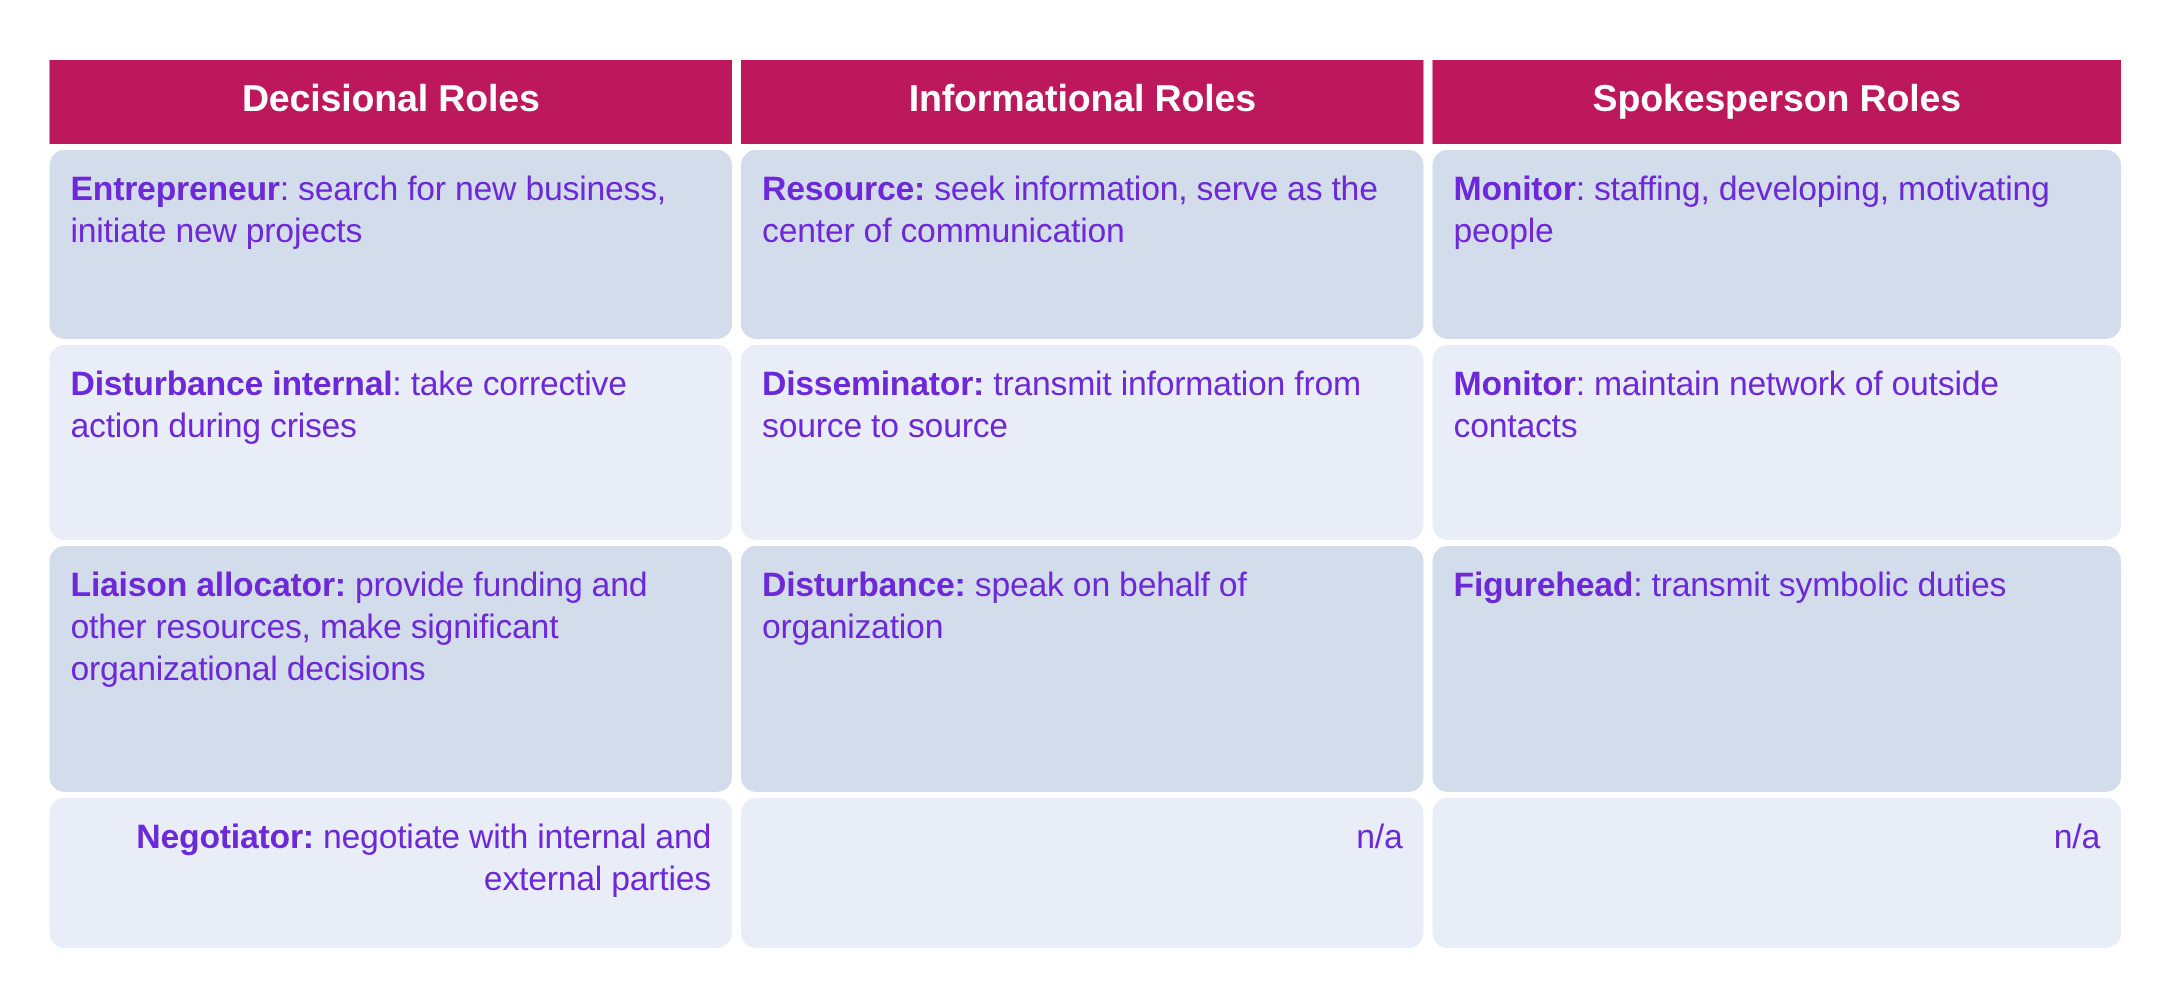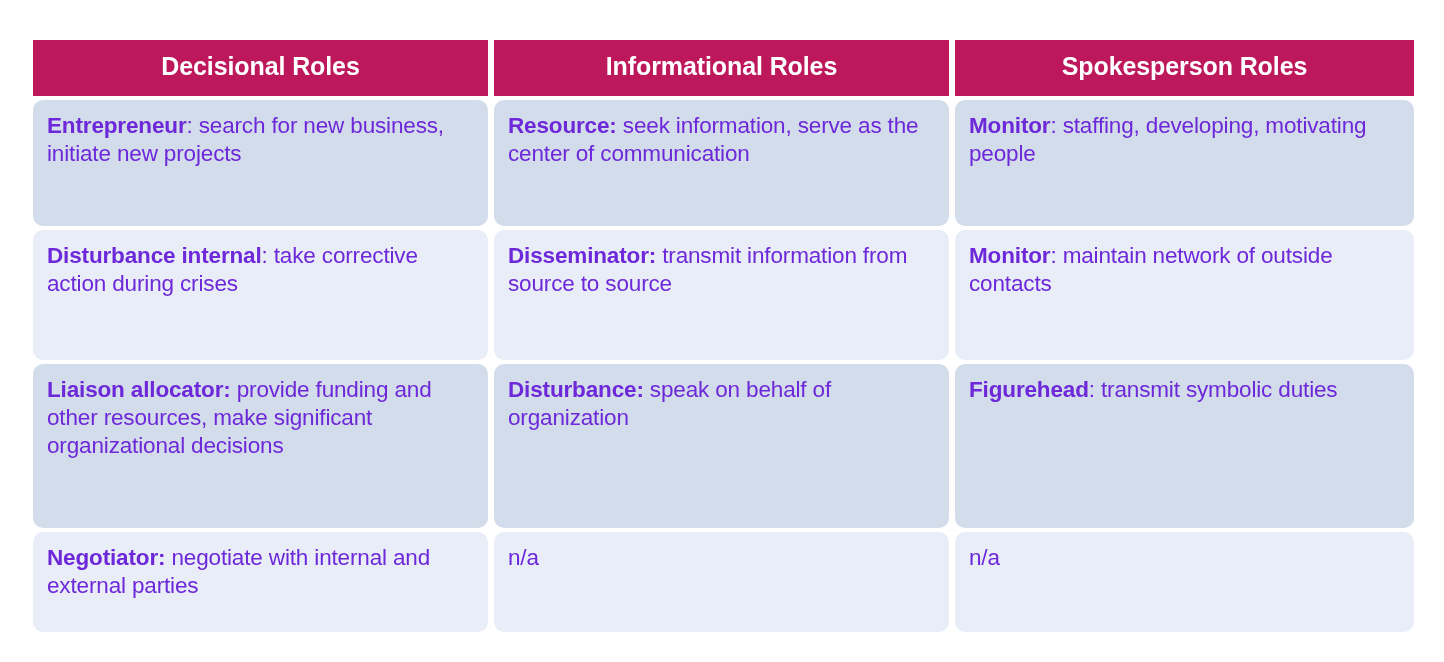--- a/index.html
+++ b/index.html
@@ -55,21 +55,21 @@
     letter-spacing: -0.15px;
     border-radius: 10px;
   }
 
   tbody tr.row-dark td { background: #d3dcea; }
   tbody tr.row-light td { background: #e8edf7; }
 
   tbody tr.r1 td { height: 104px; }
   tbody tr.r2 td { height: 108px; }
   tbody tr.r3 td { height: 142px; }
-  tbody tr.r4 td { height: 78px; }
+  tbody tr.r4 td { height: 78px; text-align: right; }
 
   .row-gap td {
     height: 4px;
     padding: 0;
     background: #ffffff !important;
     font-size: 0;
     line-height: 0;
   }
 
   .role-name { font-weight: bold; }

